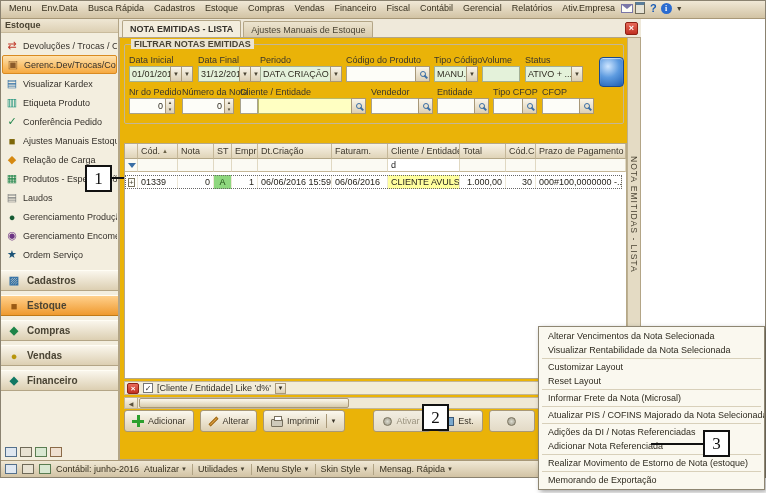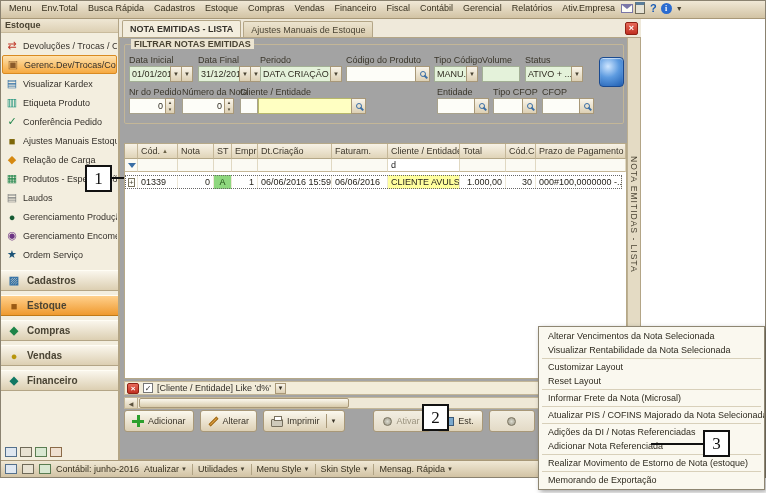--- a/index.html
+++ b/index.html
@@ -37,21 +37,21 @@
   .stico.b{background:#e8e2d2}
   .stico.c{background:#d9e8d2;border-color:#5a7d52}
   .stico.d{background:#efe0d0;border-color:#8a6a48}
 
   
   .doc{position:absolute;left:118px;top:18px;width:522px;height:441px}
   .tabstrip{height:18px;display:flex;align-items:flex-end;gap:2px;padding:2px 3px 0;background:#efe9da}
   .tab{height:16px;display:flex;align-items:center;padding:0 7px;font-size:9px;color:#4a4434;background:linear-gradient(#ece4cf,#d8caac);border:1px solid #b3a586;border-bottom:none;border-radius:2px 2px 0 0;white-space:nowrap}
   .tab.active{height:17px;background:#f3eddd;font-weight:bold;color:#33302a}
   .tabclose{margin-left:auto;width:13px;height:13px;margin-bottom:2px;border-radius:2px;background:linear-gradient(#e86a5a,#c03022);border:1px solid #8e2014;color:#fff;font-size:9px;line-height:11px;text-align:center;font-weight:bold}
-  .docbody{position:relative;height:423px;background:#a3a3a3;border:1px solid #b3a586}
+  .docbody{position:relative;height:423px;background:#eab308;border:1px solid #b3a586}
 
   
   .vstrip{position:absolute;right:0;top:0;bottom:0;width:13px;background:#e4dbc4;border-left:1px solid #bdb091;display:flex;justify-content:center}
   .vstrip span{writing-mode:vertical-rl;font-size:8.5px;color:#4a4434;letter-spacing:1px;margin-top:118px;white-space:nowrap}
 
   
   .filterbox{position:absolute;left:4px;top:6px;width:500px;height:80px;border:1px solid #c3b697;border-radius:2px}
   .fbtitle{position:absolute;top:-6px;left:6px;background:#ece5d2;padding:0 3px;font-size:9px;font-weight:bold;color:#4a4434}
   .fg{position:absolute}
   .lbl{font-size:9px;height:11px;color:#3a362b;white-space:nowrap}
@@ -135,21 +135,21 @@
   #co3{left:703px;top:430px;z-index:62}
 </style>
 </head>
 <body>
 
 <div class="screen">
   <div class="app">
 
     <div class="menubar">
       <span class="mitem">Menu</span>
-      <span class="mitem">Env.Total</span>
+      <span class="mitem">Env.Data</span>
       <span class="mitem">Busca Rápida</span>
       <span class="mitem">Cadastros</span>
       <span class="mitem">Estoque</span>
       <span class="mitem">Compras</span>
       <span class="mitem">Vendas</span>
       <span class="mitem">Financeiro</span>
       <span class="mitem">Fiscal</span>
       <span class="mitem">Contábil</span>
       <span class="mitem">Gerencial</span>
       <span class="mitem">Relatórios</span>
@@ -342,20 +342,29 @@
                   <span>▴</span>
                   <span>▾</span>
                 </div>
               </div>
           </div>
           <div class="fg" style="left:115px;top:42px;width:126px">
             <div class="lbl">Cliente / Entidade</div>
             <div class="fld">
                 <div class="vbox white" style="max-width:18px"></div>
                 <div class="vbox yellow"></div>
+                <div class="magbtn">
+                  <span class="mag"></span>
+                </div>
+              </div>
+          </div>
+          <div class="fg" style="left:246px;top:42px;width:62px">
+            <div class="lbl">Vendedor</div>
+            <div class="fld">
+                <div class="vbox white"></div>
                 <div class="magbtn">
                   <span class="mag"></span>
                 </div>
               </div>
           </div>
           <div class="fg" style="left:312px;top:42px;width:52px">
             <div class="lbl">Entidade</div>
             <div class="fld">
                 <div class="vbox white"></div>
                 <div class="magbtn">

